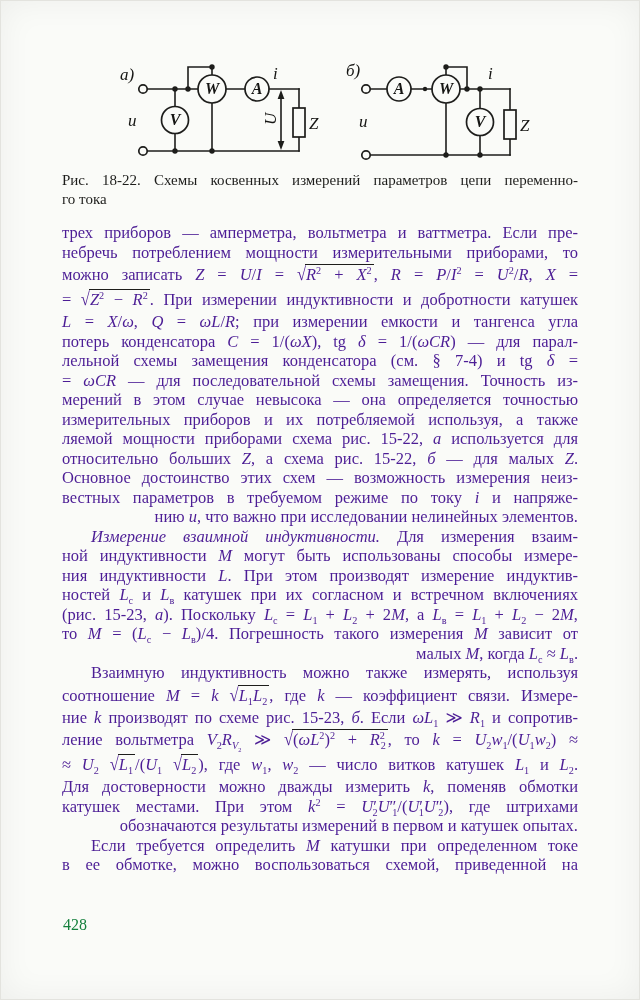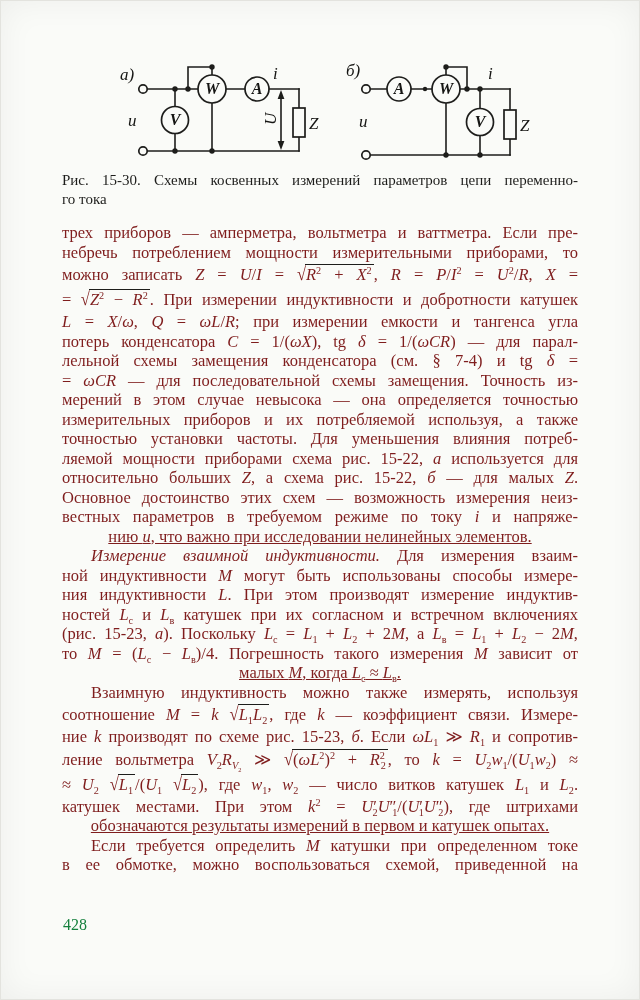--- a/index.html
+++ b/index.html
@@ -18,24 +18,24 @@
   .figure .arr{fill:#1d1d1b;stroke:none;}
   .figure text{fill:#151513;font-style:italic;}
   .figure .meterT{font-size:16px;text-anchor:middle;font-weight:bold;}
   .figure .lbl{font-size:17px;}
   
   .caption{position:absolute;top:171px;left:62px;width:516px;
     font-size:15px;line-height:19px;color:#1d1d1b;}
   .cap-line.just{text-align:justify;text-align-last:justify;}
   
   .text-block{position:absolute;top:223px;left:62px;width:516px;
-    font-size:16.5px;color:#7f1d1d;}
+    font-size:16.5px;color:#4c1d95;}
   .line{line-height:19.5px;white-space:normal;}
   .line.just{text-align:justify;text-align-last:justify;}
-  .line.last{text-align:center;text-decoration:underline;}
+  .line.last{text-align:right;}
   .line.tall{line-height:25px;}
   .line.ind{text-indent:29px;}
   .line i{font-family:inherit;}
   sup,sub{font-size:0.62em;line-height:0;}
   sub.tk{margin-left:-0.42em;}
   .rt{font-style:normal;display:inline-block;transform:scaleY(1.15);transform-origin:50% 62%;}
   .ov{border-top:1.2px solid #1d1d1b;padding:0 2px 0 1px;margin-left:-1px;}
   
   .page-number{position:absolute;top:916px;left:63px;font-size:16px;color:#15803d;}
 </style>
@@ -100,53 +100,53 @@
       <text class="meterT" x="446" y="36">W</text>
       <text class="meterT" x="480" y="69">V</text>
       <text class="lbl" x="346" y="18">б)</text>
       <text class="lbl" x="359" y="69">u</text>
       <text class="lbl" x="488" y="21">i</text>
       <text class="lbl" x="520" y="73">Z</text>
     </g>
   </svg>
 
   <div class="caption">
-    <div class="cap-line just">Рис. 15-30. Схемы косвенных измерений параметров цепи переменно-</div>
+    <div class="cap-line just">Рис. 18-22. Схемы косвенных измерений параметров цепи переменно-</div>
     <div class="cap-line">го тока</div>
   </div>
 
   <div class="text-block">
       <div class="line just">трех приборов — амперметра, вольтметра и ваттметра. Если пре-</div>
       <div class="line just">небречь потреблением мощности измерительными приборами, то</div>
       <div class="line just tall">можно записать <i>Z</i> = <i>U</i>/<i>I</i> = <span class="rt">√</span><span class="ov"><i>R</i><sup>2</sup> + <i>X</i><sup>2</sup></span>, <i>R</i> = <i>P</i>/<i>I</i><sup>2</sup> = <i>U</i><sup>2</sup>/<i>R</i>, <i>X</i> =</div>
       <div class="line just tall">= <span class="rt">√</span><span class="ov"><i>Z</i><sup>2</sup> − <i>R</i><sup>2</sup></span>. При измерении индуктивности и добротности катушек</div>
       <div class="line just"><i>L</i> = <i>X</i>/<i>ω</i>, <i>Q</i> = <i>ω</i><i>L</i>/<i>R</i>; при измерении емкости и тангенса угла</div>
       <div class="line just">потерь конденсатора <i>C</i> = 1/(<i>ωX</i>), tg <i>δ</i> = 1/(<i>ωCR</i>) — для парал-</div>
       <div class="line just">лельной схемы замещения конденсатора (см. § 7-4) и tg <i>δ</i> =</div>
       <div class="line just">= <i>ωCR</i> — для последовательной схемы замещения. Точность из-</div>
       <div class="line just">мерений в этом случае невысока — она определяется точностью</div>
       <div class="line just">измерительных приборов и их потребляемой используя, а также</div>
-      <div class="line just">точностью установки частоты. Для уменьшения влияния потреб-</div>
       <div class="line just">ляемой мощности приборами схема рис. 15-22, <i>а</i> используется для</div>
       <div class="line just">относительно больших <i>Z</i>, а схема рис. 15-22, <i>б</i> — для малых <i>Z</i>.</div>
       <div class="line just">Основное достоинство этих схем — возможность измерения неиз-</div>
       <div class="line just">вестных параметров в требуемом режиме по току <i>i</i> и напряже-</div>
       <div class="line last">нию <i>u</i>, что важно при исследовании нелинейных элементов.</div>
       <div class="line just ind"><i>Измерение взаимной индуктивности.</i> Для измерения взаим-</div>
       <div class="line just">ной индуктивности <i>M</i> могут быть использованы способы измере-</div>
       <div class="line just">ния индуктивности <i>L</i>. При этом производят измерение индуктив-</div>
       <div class="line just">ностей <i>L</i><sub>с</sub> и <i>L</i><sub>в</sub> катушек при их согласном и встречном включениях</div>
       <div class="line just">(рис. 15-23, <i>а</i>). Поскольку <i>L</i><sub>с</sub> = <i>L</i><sub>1</sub> + <i>L</i><sub>2</sub> + 2<i>M</i>, а <i>L</i><sub>в</sub> = <i>L</i><sub>1</sub> + <i>L</i><sub>2</sub> − 2<i>M</i>,</div>
       <div class="line just">то <i>M</i> = (<i>L</i><sub>с</sub> − <i>L</i><sub>в</sub>)/4. Погрешность такого измерения <i>M</i> зависит от</div>
       <div class="line last">малых <i>M</i>, когда <i>L</i><sub>с</sub> ≈ <i>L</i><sub>в</sub>.</div>
       <div class="line just ind">Взаимную индуктивность можно также измерять, используя</div>
       <div class="line just tall">соотношение <i>M</i> = <i>k</i> <span class="rt">√</span><span class="ov"><i>L</i><sub>1</sub><i>L</i><sub>2</sub></span>, где <i>k</i> — коэффициент связи. Измере-</div>
       <div class="line just">ние <i>k</i> производят по схеме рис. 15-23, <i>б</i>. Если <i>ω</i><i>L</i><sub>1</sub> ≫ <i>R</i><sub>1</sub> и сопротив-</div>
       <div class="line just tall">ление вольтметра <i>V</i><sub>2</sub><i>R</i><sub><i>V</i><sub>2</sub></sub> ≫ <span class="rt">√</span><span class="ov">(<i>ωL</i><sup>2</sup>)<sup>2</sup> + <i>R</i><sup>2</sup><sub class="tk">2</sub></span>, то <i>k</i> = <i>U</i><sub>2</sub><i>w</i><sub>1</sub>/(<i>U</i><sub>1</sub><i>w</i><sub>2</sub>) ≈</div>
       <div class="line just tall">≈ <i>U</i><sub>2</sub> <span class="rt">√</span><span class="ov"><i>L</i><sub>1</sub></span>/(<i>U</i><sub>1</sub> <span class="rt">√</span><span class="ov"><i>L</i><sub>2</sub></span>), где <i>w</i><sub>1</sub>, <i>w</i><sub>2</sub> — число витков катушек <i>L</i><sub>1</sub> и <i>L</i><sub>2</sub>.</div>
+      <div class="line just">Для достоверности можно дважды измерить <i>k</i>, поменяв обмотки</div>
       <div class="line just">катушек местами. При этом <i>k</i><sup>2</sup> = <i>U</i>′<sub class="tk">2</sub><i>U</i>″<sub class="tk">1</sub>/(<i>U</i>′<sub class="tk">1</sub><i>U</i>″<sub class="tk">2</sub>), где штрихами</div>
       <div class="line last">обозначаются результаты измерений в первом и катушек опытах.</div>
       <div class="line just ind">Если требуется определить <i>M</i> катушки при определенном токе</div>
       <div class="line just">в ее обмотке, можно воспользоваться схемой, приведенной на</div>
     </div>
 
   <div class="page-number">428</div>
 
 </div>
 

